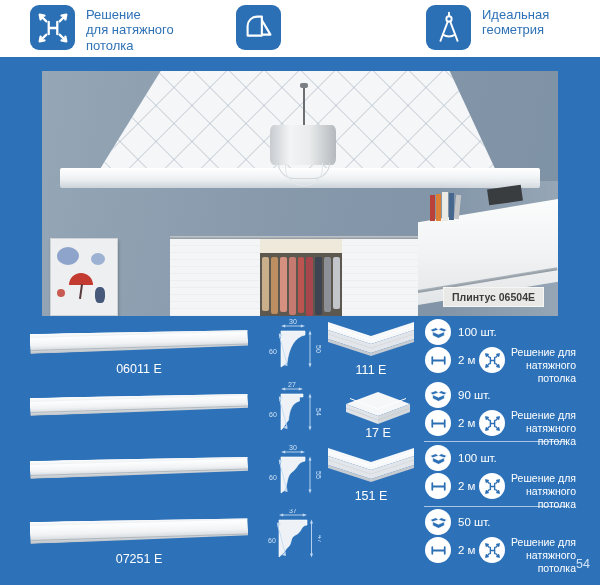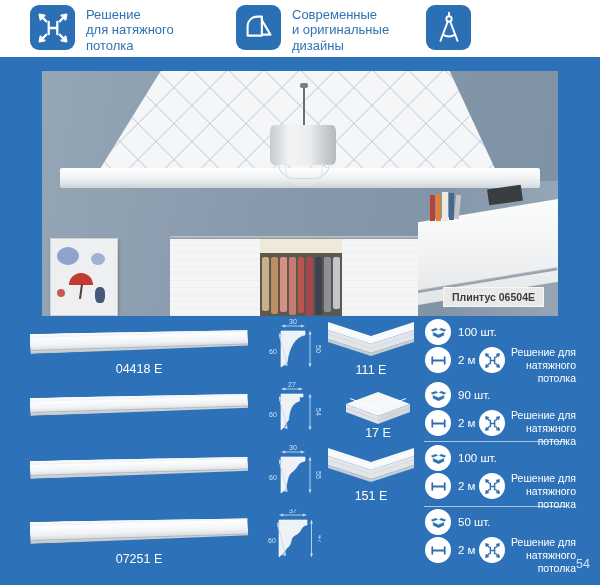--- a/index.html
+++ b/index.html
@@ -110,34 +110,33 @@
 для натяжного
 потолка</div>
     </div>
     <div class="badge b2">
       <div class="badge-icon">
         <svg viewBox="0 0 40 40" fill="none" stroke="currentColor" stroke-width="2.2" stroke-linejoin="round">
           <path d="M22 10 L32 27 H13 Z"></path>
           <path d="M8 28 V18 A10 10 0 0 1 18 8 H23 V28 Z" fill="#2b6fb4"></path>
         </svg>
       </div>
-      <div class="badge-text">Современные
-и оригинальные
-дизайны</div>
     </div>
     <div class="badge b3">
       <div class="badge-icon">
         <svg viewBox="0 0 40 40" fill="none" stroke="currentColor" stroke-width="2" stroke-linecap="round">
           <circle cx="20" cy="10.5" r="2.8"></circle>
           <path d="M20 4 V7"></path>
           <path d="M18.8 13 L12 31 M12 31 l-1 2.5"></path>
           <path d="M21.2 13 L28 31 M28 31 l1 2.5"></path>
           <path d="M13.5 27 Q20 31 26.5 27"></path>
         </svg>
       </div>
+      <div class="badge-text">Идеальная
+геометрия</div>
     </div>
   </div>
 
   <div class="photo">
     <div class="walls"></div>
     <div class="ceil"></div>
     <div class="cove"></div>
     <div class="rwall"></div>
     <div class="stem"></div>
     <div class="canopy"></div>
@@ -173,21 +172,21 @@
     <div class="bk" style="left:394px;top:123px;width:5px;height:27px;background:#dd8136"></div>
     <div class="bk" style="left:400px;top:121px;width:6px;height:29px;background:#eceae4"></div>
     <div class="bk" style="left:407px;top:122px;width:5px;height:27px;background:#46688f"></div>
     <div class="bk" style="left:413px;top:124px;width:5px;height:24px;background:#c2c4c6;transform:rotate(6deg)"></div>
     <div class="dob"></div>
     <div class="plabel">Плинтус 06504Е</div>
   </div>
 
   <div class="row" style="top:318px">
     <div class="strip" style="top:16px;height:20px"></div>
-    <div class="strip-label">04418 Е</div>
+    <div class="strip-label">06011 Е</div>
     <svg class="xsec" viewBox="0 0 74 58">
       <path class="prof" d="M34,12 H58 V16 C48,18 42,28 40,44 L34,48 Z"></path>
       <line x1="37" y1="7" x2="55" y2="7"></line>
       <polygon points="34,7 38.2,5.5 38.2,8.5"></polygon>
         <polygon points="58,7 53.8,5.5 53.8,8.5"></polygon>
       <line x1="32.8" y1="18" x2="39.6" y2="43.5"></line>
       <polygon points="31.8,14.6 35.8,15.7 32.4,18.9"></polygon>
         <polygon points="40.6,47 36.7,45.9 40,42.7"></polygon>
       <line x1="63" y1="15" x2="63" y2="45"></line>
       <polygon points="63,11.5 61.5,15.6 64.5,15.6"></polygon>

